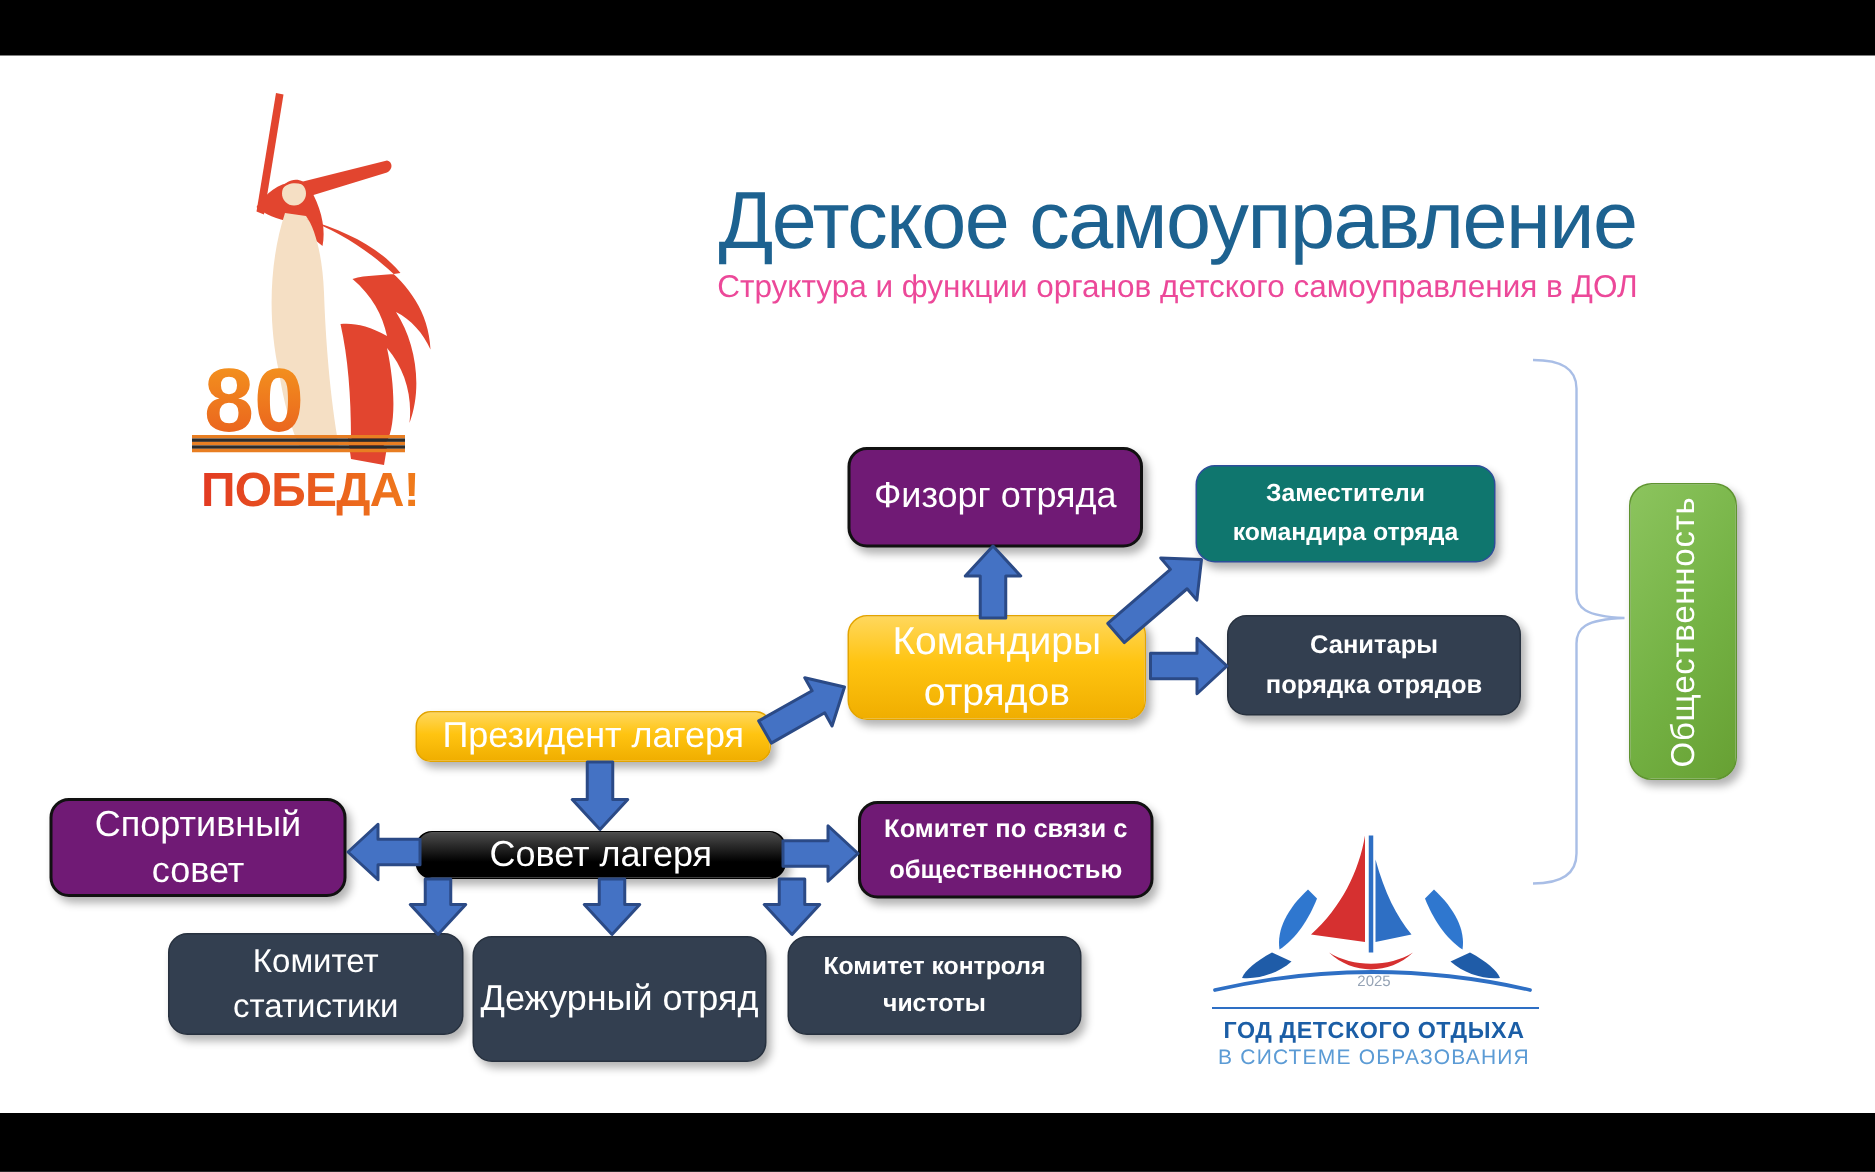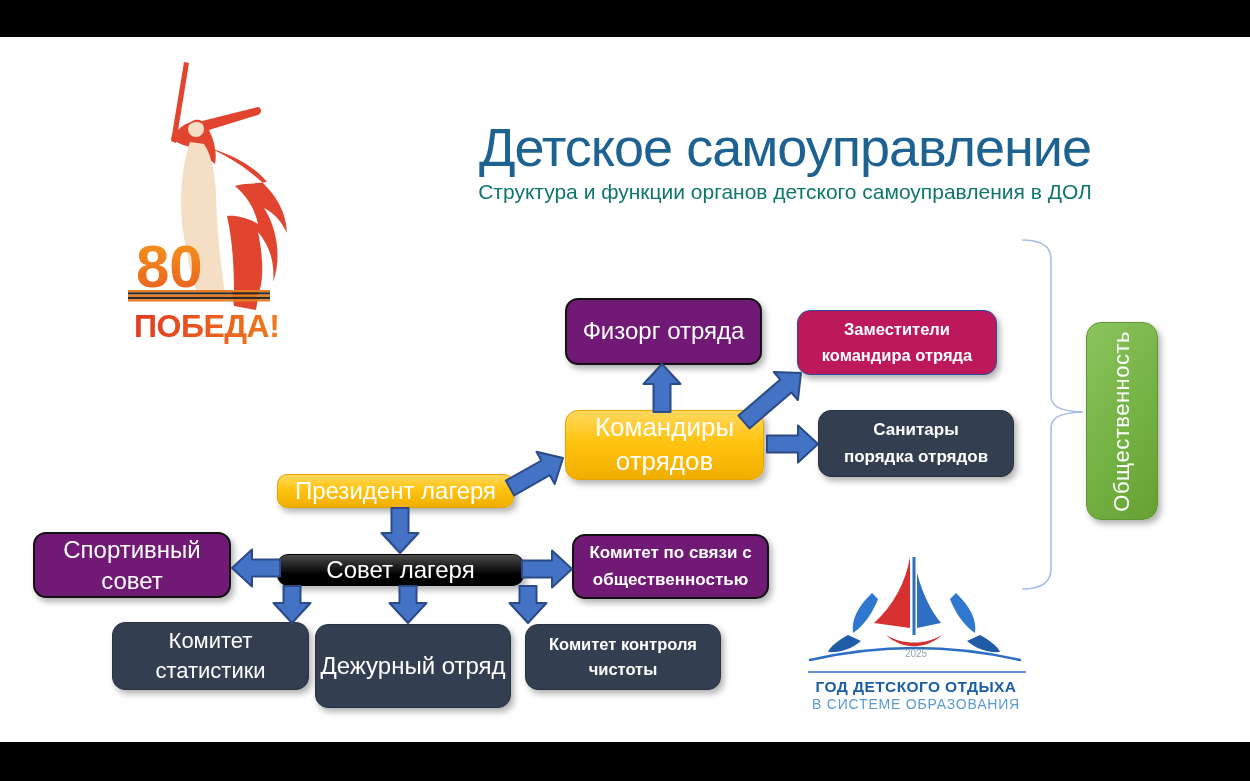--- a/index.html
+++ b/index.html
@@ -1,27 +1,27 @@
 <!DOCTYPE html>
 <html><head>
 <meta charset="utf-8">
 <style>
   html,body{margin:0;padding:0;background:#000;}
   .stage{position:relative;width:1250px;height:781px;background:#000;overflow:hidden;
          font-family:"Liberation Sans",sans-serif;}
   .slide{position:absolute;left:0;top:37px;width:1250px;height:705px;background:#ffffff;}
   .titleblock{position:absolute;left:390px;top:82px;width:790px;text-align:center;}
   .title{font-size:54px;line-height:1.05;color:#1D6290;font-weight:400;letter-spacing:-1px;}
-  .subtitle{font-size:21px;margin-top:4px;color:#0f766e;font-weight:400;}
+  .subtitle{font-size:21px;margin-top:4px;color:#ec4899;font-weight:400;}
   .node{position:absolute;display:flex;align-items:center;justify-content:center;
         text-align:center;color:#fff;border-radius:13px;box-sizing:border-box;
         box-shadow:3px 4px 6px rgba(0,0,0,.30);line-height:1.35;}
   .orange{background:#701a75;border:2.5px solid #111;}
   .dark{background:#333F50;border:1px solid #27313f;}
-  .blue{background:#be185d;border:1.5px solid #2C4E9A;}
+  .blue{background:#0f766e;border:1.5px solid #2C4E9A;}
   .gold{background:linear-gradient(180deg,#FFD75C 0%,#FFC411 45%,#F0AE00 100%);border:1px solid #E3A400;}
   .black{background:linear-gradient(180deg,#4c4c4c 0%,#000 65%);border:1px solid #000;}
   .green{background:linear-gradient(125deg,#8CC45E 0%,#74B244 55%,#67A033 100%);border:1px solid #5f9430;}
   .big{font-size:24px;font-weight:400;}
   .small{font-size:17px;font-weight:700;line-height:1.55;}
   .n-fizorg{left:565px;top:261px;width:197px;height:67px;}
   .n-zam{left:797px;top:273px;width:200px;height:65px;font-size:16.5px;}
   .n-komandiry{left:565px;top:373px;width:199px;height:70px;font-size:26px;line-height:1.3;}
   .n-sanitary{left:818px;top:373px;width:196px;height:67px;}
   .n-prezident{left:277px;top:437px;width:237px;height:34px;border-radius:10px;}

